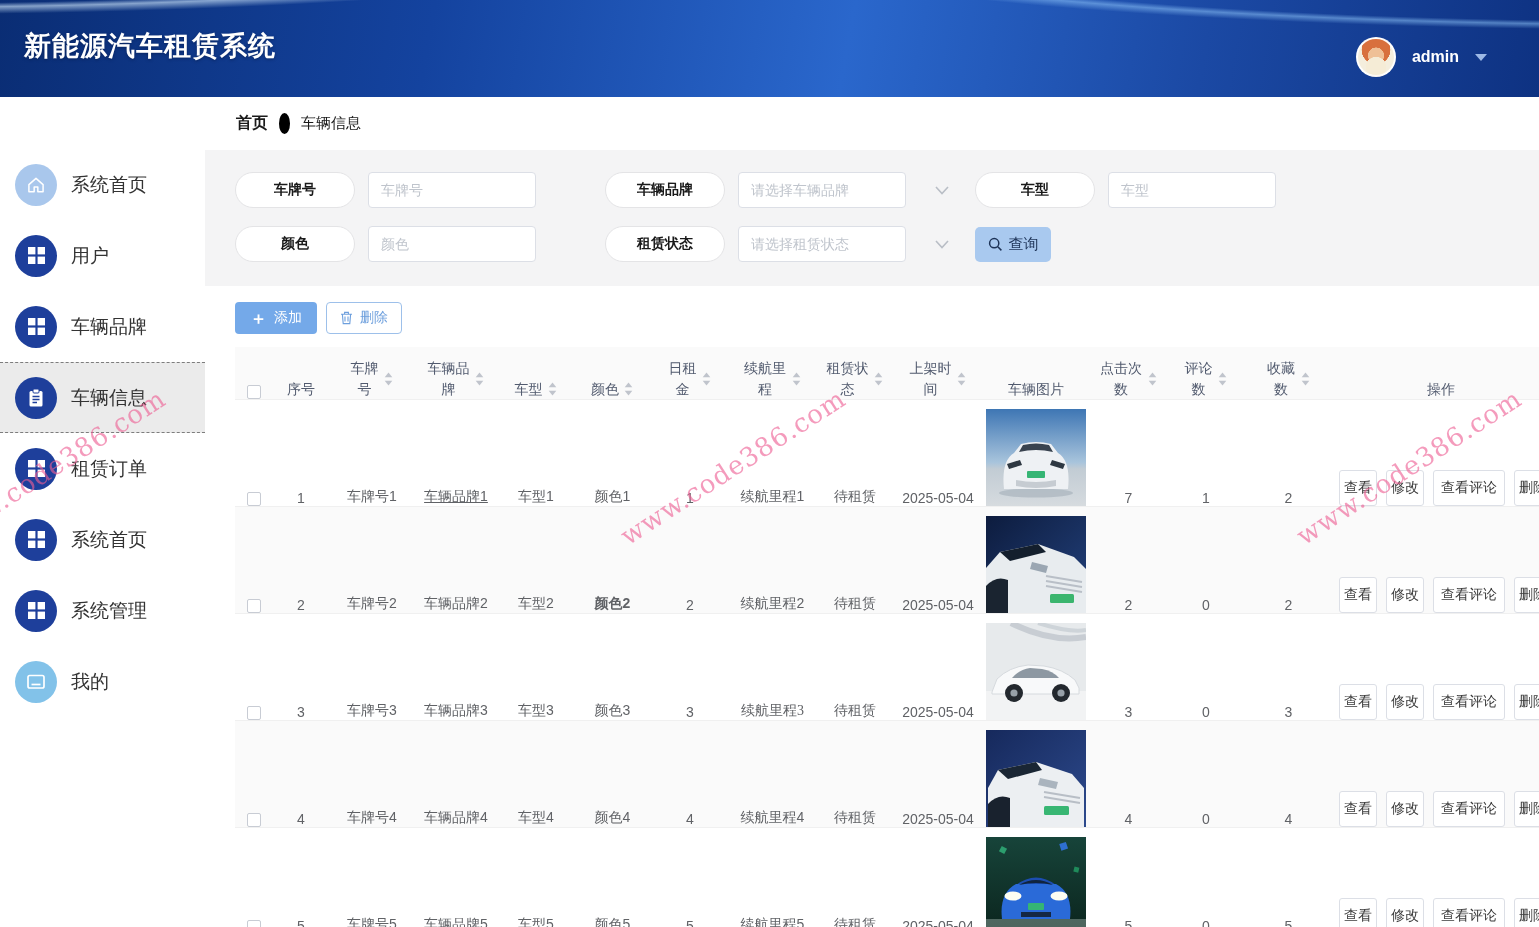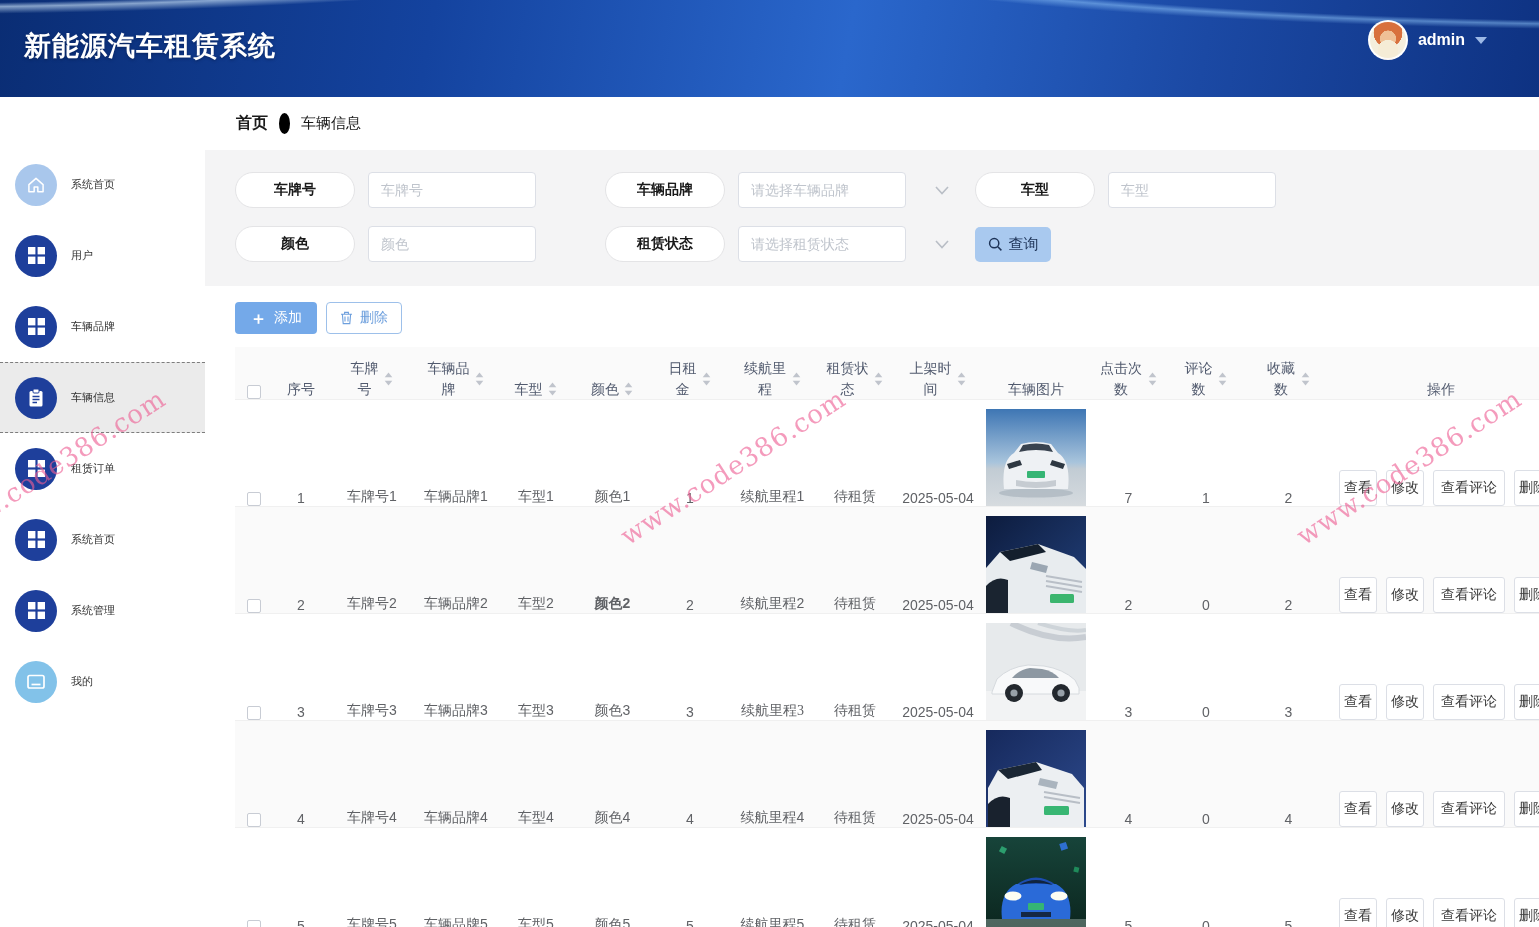--- a/index.html
+++ b/index.html
@@ -11,39 +11,39 @@
     position:absolute; top:0; left:0; right:0; height:97px; overflow:hidden;
     background:
       radial-gradient(130% 170% at 50% 218%, rgba(0,0,0,0) 55%, rgba(125,198,255,.8) 57.5%, rgba(125,198,255,0) 61%),
       radial-gradient(150% 200% at 52% 248%, rgba(0,0,0,0) 58%, rgba(160,215,255,.5) 60%, rgba(160,215,255,0) 63.5%),
       radial-gradient(100% 150% at 110% -62%, rgba(0,0,0,0) 56%, rgba(150,205,255,.5) 58.5%, rgba(150,205,255,0) 62%),
       radial-gradient(95% 145% at -8% -72%, rgba(0,0,0,0) 52%, rgba(215,238,255,.6) 55%, rgba(215,238,255,0) 60%),
       linear-gradient(100deg,#0a2d74 0%,#14439f 28%,#2a67cc 55%,#1b49a4 78%,#0e3282 100%);
   }
   .app-title{ position:absolute; left:24px; top:28px; color:#fff; font-size:27px; font-weight:bold; letter-spacing:1px;
     text-shadow:0 1px 3px rgba(0,20,60,.5); }
-  .user-box{ position:absolute; right:52px; top:20px; display:flex; align-items:center; gap:10px; cursor:pointer; }
+  .user-box{ position:absolute; right:52px; top:37px; display:flex; align-items:center; gap:16px; cursor:pointer; }
   .avatar{ width:40px; height:40px; border-radius:50%; border:2px solid rgba(255,255,255,.95);
     background:
       radial-gradient(circle at 50% 78%, #f5ecd6 0 30%, rgba(0,0,0,0) 31%),
       radial-gradient(circle at 50% 46%, #efc096 0 30%, rgba(0,0,0,0) 31%),
       radial-gradient(circle at 50% 30%, #d8703d 0 46%, rgba(0,0,0,0) 47%),
       #f4eedd; }
   .user-name{ color:#fff; font-size:16px; font-weight:bold; }
   .caret-down{ width:0; height:0; border-left:6px solid transparent; border-right:6px solid transparent; border-top:7px solid #9db9e6; }
 
   
   .sidebar{ position:absolute; left:0; top:97px; bottom:0; width:205px; background:#fff; padding-top:52px; }
   .side-item{ display:flex; align-items:center; gap:14px; height:71px; padding-left:15px; cursor:pointer; }
   .side-item.active{ background:#ebebeb; border-top:1px dashed #7d7d7d; border-bottom:1px dashed #7d7d7d; }
   .side-icon{ width:42px; height:42px; border-radius:50%; flex:none; display:flex; align-items:center; justify-content:center; }
   .tone-dark{ background:#1e3f9b; }
   .tone-pale{ background:#a9c7ec; }
   .tone-sky{ background:#82c2e9; }
-  .side-label{ font-size:11px; color:#333; }
+  .side-label{ font-size:19px; color:#333; }
 
   
   .main{ position:absolute; left:205px; top:97px; right:0; bottom:0; background:#fff; overflow:hidden; }
   .breadcrumb{ height:53px; display:flex; align-items:center; padding-left:31px; gap:11px; background:#fff; }
   .crumb-home{ font-size:16px; font-weight:bold; color:#1a1a1a; cursor:pointer; }
   .crumb-sep{ width:11px; height:21px; border-radius:50%; background:#000; }
   .crumb-cur{ font-size:15px; color:#1a1a1a; }
 
   
   .filter-panel{ background:#f4f4f5; padding:22px 0 24px 30px; }
@@ -348,21 +348,21 @@
           <div class="th" style="width: 220px;">
             <span class="lbl ">操作</span>
           </div>
         </div>
         <div class="tr body-row">
           <div class="td" style="width: 38px;">
             <span class="checkbox"></span>
           </div>
           <div class="td" style="width: 56px;">1</div>
           <div class="td" style="width: 86px;">车牌号1</div>
-          <div class="td" style="width: 82px;">车辆品牌1</div>
+          <div class="td" style="width: 82px; text-decoration: underline;">车辆品牌1</div>
           <div class="td" style="width: 78px;">车型1</div>
           <div class="td" style="width: 75px;">颜色1</div>
           <div class="td" style="width: 80px;">1</div>
           <div class="td" style="width: 85px;">续航里程1</div>
           <div class="td" style="width: 80px;">待租赁</div>
           <div class="td" style="width: 86px;">2025-05-04</div>
           <div class="td" style="width: 110px;">
             <svg class="car-img" viewBox="0 0 100 97" xmlns="http://www.w3.org/2000/svg">
               <defs>
                 <linearGradient id="s1" x1="0" y1="0" x2="0" y2="1">

